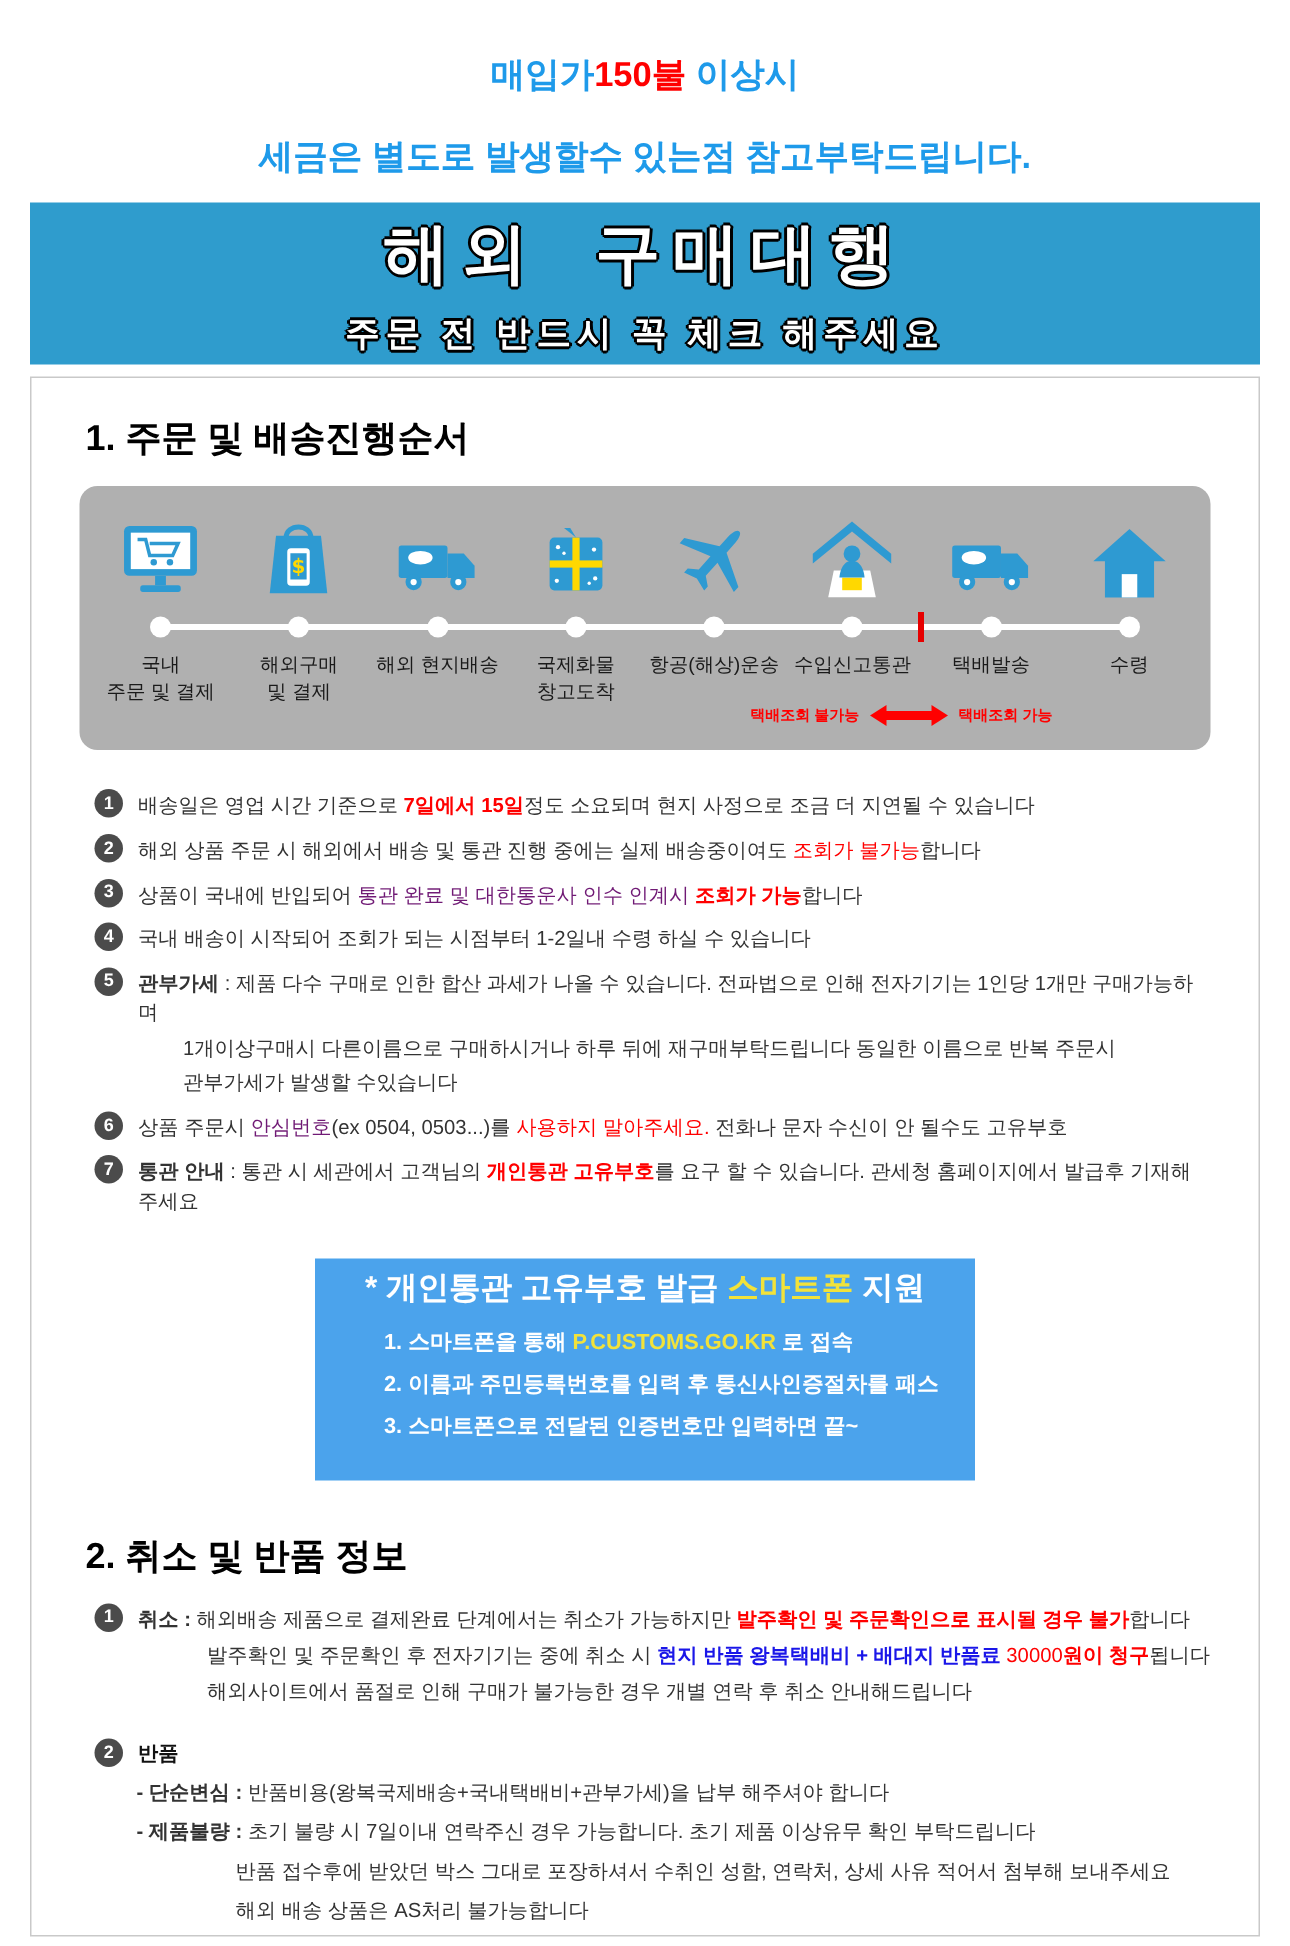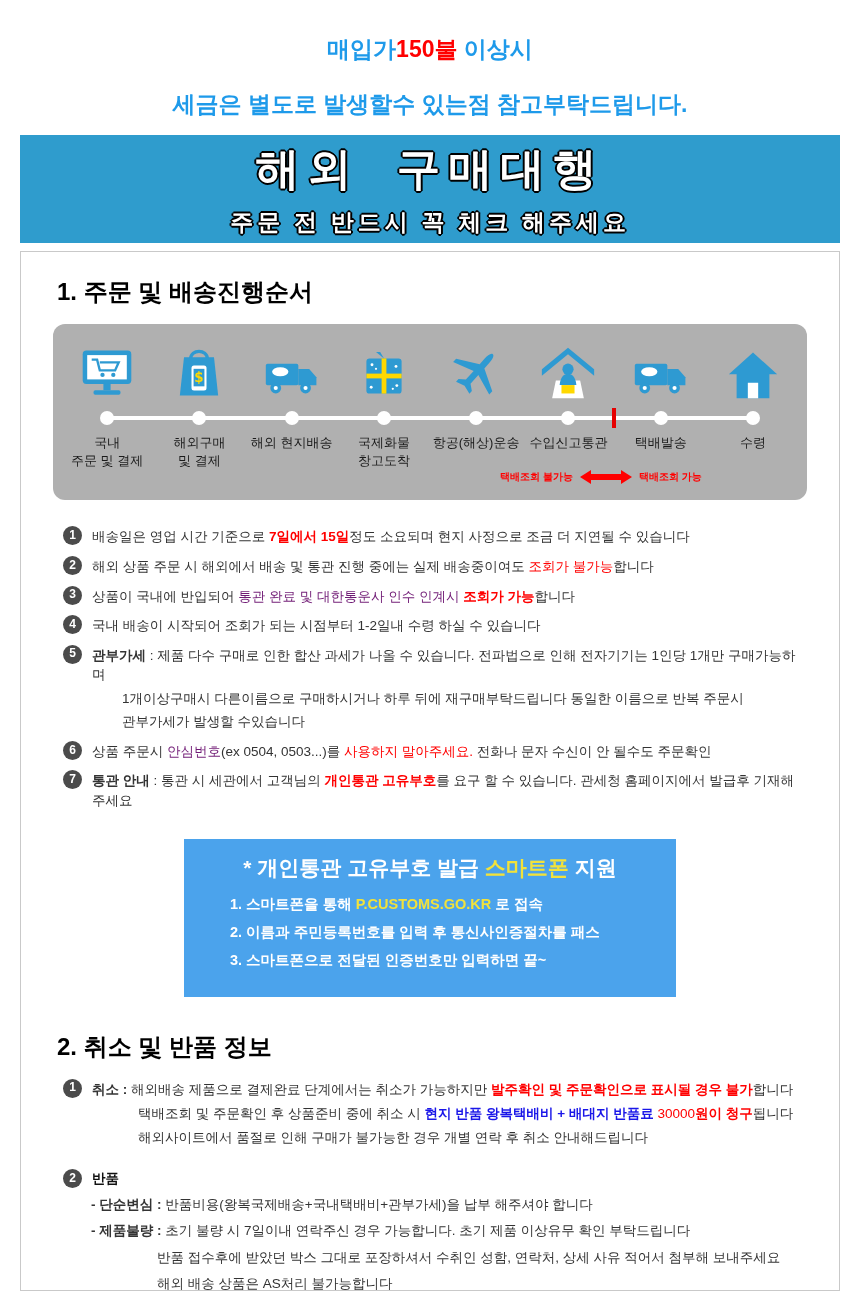--- a/index.html
+++ b/index.html
@@ -49,21 +49,21 @@
   .note{display:flex;margin-bottom:9px;font-size:13.5px;line-height:1.45;color:#333;}
   .num-circle{width:19px;height:19px;border-radius:50%;background:#4b4b4b;color:#fff;
     font-size:12px;font-weight:bold;display:flex;align-items:center;justify-content:center;
     margin-right:10px;flex-shrink:0;margin-top:0px;}
   .note-body{padding-top:1px;}
   .note-extra{margin-left:30px;margin-top:4px;}
   
   .red{color:#ff0000;} .salmon{color:#701a75;} .blue{color:#1e9aea;}
   .deepblue{color:#1a16e8;} .bold{font-weight:bold;} .yellow{color:#f2e23a;}
   
-  .blue-box{width:492px;margin:28px auto 12px auto;background:#4ba3ec;padding:15px 0 18px 0;}
+  .blue-box{width:440px;margin:28px auto 12px auto;background:#4ba3ec;padding:5px 0 18px 0;}
   .blue-box-title{text-align:center;color:#fff;font-weight:bold;font-size:21px;}
   .blue-box-items{margin:13px 0 0 46px;}
   .blue-box-item{color:#fff;font-weight:bold;font-size:14.5px;margin-bottom:9px;}
   
   .section2-heading{margin-top:34px;}
   .cancel-row{display:flex;margin-left:10px;font-size:13.5px;line-height:1.45;}
   .cancel-line{margin-left:85px;margin-top:6px;font-size:13.5px;}
   .refund-block{margin-left:10px;margin-top:22px;font-size:13.5px;line-height:1.45;}
   .refund-head{display:flex;align-items:center;}
   .refund-title{font-weight:bold;color:#111;}
@@ -250,21 +250,21 @@
     <div class="note">
       <div class="num-circle">5</div>
       <div class="note-body">
         <div><span class="bold">관부가세</span><span> : 제품 다수 구매로 인한 합산 과세가 나올 수 있습니다. 전파법으로 인해 전자기기는 1인당 1개만 구매가능하며</span></div>
         <div class="note-extra">1개이상구매시 다른이름으로 구매하시거나 하루 뒤에 재구매부탁드립니다  동일한 이름으로 반복 주문시</div>
         <div class="note-extra">관부가세가 발생할 수있습니다</div>
       </div>
     </div>
     <div class="note">
       <div class="num-circle">6</div>
-      <div class="note-body"><span>상품 주문시 </span><span class="salmon">안심번호</span><span>(ex 0504, 0503...)를 </span><span class="red">사용하지 말아주세요.</span><span> 전화나 문자 수신이 안 될수도 주문확인</span></div>
+      <div class="note-body"><span>상품 주문시 </span><span class="salmon">안심번호</span><span>(ex 0504, 0503...)를 </span><span class="red">사용하지 말아주세요.</span><span> 전화나 문자 수신이 안 될수도 고유부호</span></div>
     </div>
     <div class="note">
       <div class="num-circle">7</div>
       <div class="note-body"><span class="bold">통관 안내</span><span> : 통관 시 세관에서 고객님의 </span><span class="red bold">개인통관 고유부호</span><span>를 요구 할 수 있습니다. 관세청 홈페이지에서 발급후 기재해주세요</span></div>
     </div>
   </div>
 
   <div class="blue-box">
     <div class="blue-box-title"><span>* 개인통관 고유부호 발급 </span><span class="yellow">스마트폰</span><span> 지원</span></div>
     <div class="blue-box-items">
@@ -273,21 +273,21 @@
       <div class="blue-box-item"><span>3. 스마트폰으로 전달된 인증번호만 입력하면 끝~</span></div>
     </div>
   </div>
 
   <div class="section-heading section2-heading">2. 취소 및 반품 정보</div>
 
   <div class="cancel-row">
     <div class="num-circle">1</div>
     <div class="note-body"><span class="bold">취소 : </span><span>해외배송 제품으로 결제완료 단계에서는 취소가 가능하지만 </span><span class="red bold">발주확인 및 주문확인으로 표시될 경우 불가</span><span>합니다</span></div>
   </div>
-  <div class="cancel-line"><span>택배조회 및 주문확인 후 상품준비 중에 취소 시 </span><span class="deepblue bold">현지 반품 왕복택배비 + 배대지 반품료</span><span class="red"> 30000</span><span class="red bold">원이 청구</span><span>됩니다</span></div>
+  <div class="cancel-line"><span>발주확인 및 주문확인 후 전자기기는 중에 취소 시 </span><span class="deepblue bold">현지 반품 왕복택배비 + 배대지 반품료</span><span class="red"> 30000</span><span class="red bold">원이 청구</span><span>됩니다</span></div>
   <div class="cancel-line"><span>해외사이트에서 품절로 인해 구매가 불가능한 경우 개별 연락 후 취소 안내해드립니다</span></div>
 
   <div class="refund-block">
     <div class="refund-head">
       <div class="num-circle">2</div>
       <div class="refund-title">반품</div>
     </div>
     <div class="refund-subs">
       <div class="refund-sub"><span class="bold">- 단순변심 : </span><span>반품비용(왕복국제배송+국내택배비+관부가세)을 납부 해주셔야 합니다</span></div>
       <div class="refund-sub"><span class="bold">- 제품불량 : </span><span>초기 불량 시 7일이내 연락주신 경우 가능합니다. 초기 제품 이상유무 확인 부탁드립니다</span></div>

